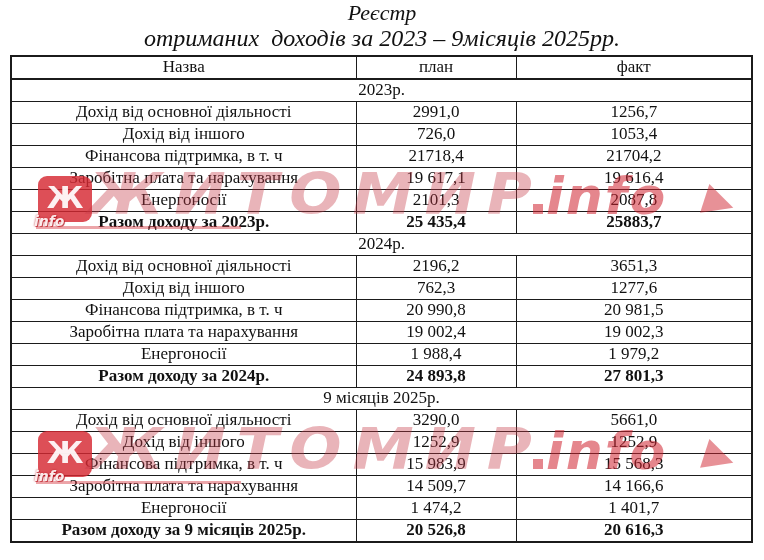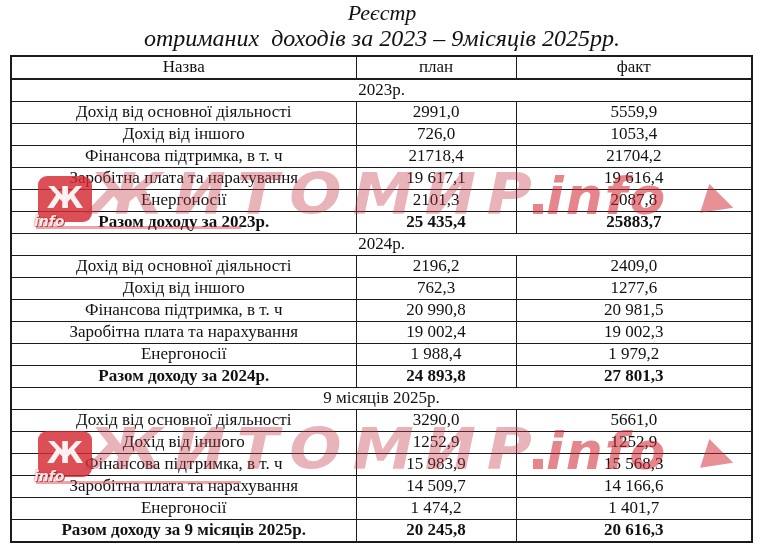--- a/index.html
+++ b/index.html
@@ -129,21 +129,21 @@
         <td>Назва</td>
         <td>план</td>
         <td>факт</td>
       </tr>
     <tr>
           <td colspan="3" class="section-header">2023р.</td>
         </tr>
         <tr>
           <td>Дохід від основної діяльності</td>
           <td>2991,0</td>
-          <td>5559,9</td>
+          <td>1256,7</td>
         </tr>
         <tr>
           <td>Дохід від іншого</td>
           <td>726,0</td>
           <td>1053,4</td>
         </tr>
         <tr>
           <td>Фінансова підтримка, в т. ч</td>
           <td>21718,4</td>
           <td>21704,2</td>
@@ -162,21 +162,21 @@
           <td>Разом доходу за 2023р.</td>
           <td>25 435,4</td>
           <td>25883,7</td>
         </tr>
         <tr>
           <td colspan="3" class="section-header">2024р.</td>
         </tr>
         <tr>
           <td>Дохід від основної діяльності</td>
           <td>2196,2</td>
-          <td>2409,0</td>
+          <td>3651,3</td>
         </tr>
         <tr>
           <td>Дохід від іншого</td>
           <td>762,3</td>
           <td>1277,6</td>
         </tr>
         <tr>
           <td>Фінансова підтримка, в т. ч</td>
           <td>20 990,8</td>
           <td>20 981,5</td>
@@ -219,21 +219,21 @@
           <td>14 509,7</td>
           <td>14 166,6</td>
         </tr>
         <tr>
           <td>Енергоносії</td>
           <td>1 474,2</td>
           <td>1 401,7</td>
         </tr>
         <tr class="bold">
           <td>Разом доходу за 9 місяців 2025р.</td>
-          <td>20 245,8</td>
+          <td>20 526,8</td>
           <td>20 616,3</td>
         </tr>
       </tbody>
   </table>
 
   <div class="wm wm-1">
     <div class="wm-logo">
       <div class="wm-logo-letter">Ж</div>
       <div class="wm-logo-label">info</div>
     </div>

